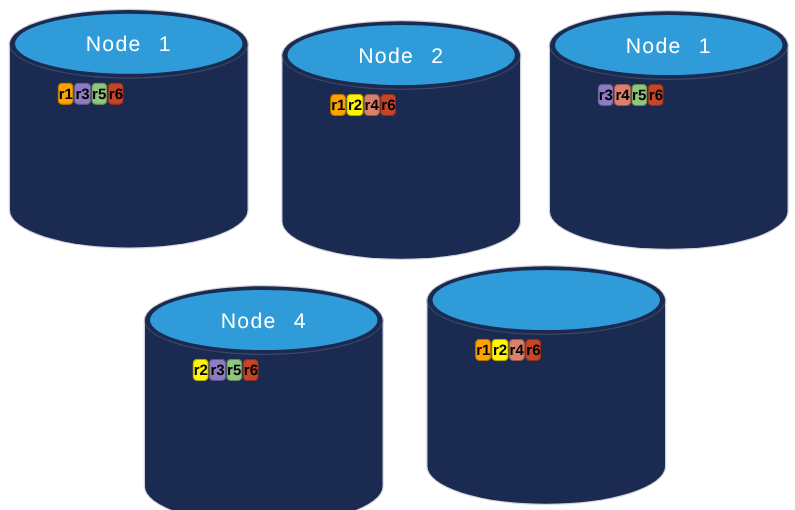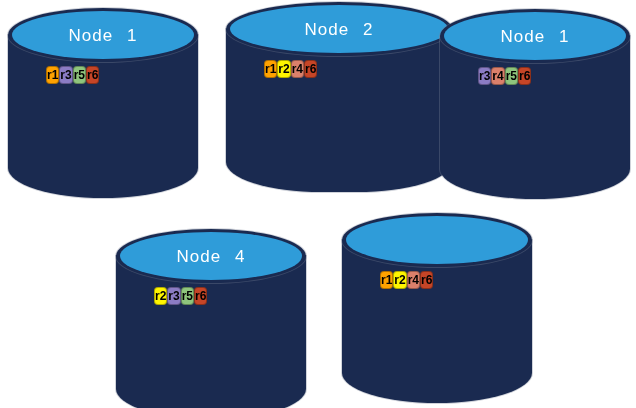--- a/index.html
+++ b/index.html
@@ -14,21 +14,21 @@
     height: 408px;
     background: var(--bg, #FFFFFF);
     overflow: hidden;
   }
   .cylinder {
     position: absolute;
     width: 190px;
     height: 190px;
   }
   .pos-n1 { left: 8px;   top: 8px; }
-  .pos-n2 { left: 226px; top: 2px; padding-left: 36px; }
+  .pos-n2 { left: 226px; top: 17px; }
   .pos-n3 { left: 440px; top: 9px; }
   .pos-n4 { left: 116px; top: 229px; }
   .pos-n5 { left: 342px; top: 213px; }
 
   .cyl-body {
     position: absolute;
     left: 0; right: 0;
     top: 27px; bottom: 0;
     background: var(--body, #1A2A50);
     border-radius: 0 0 95px 95px / 0 0 30px 30px;

